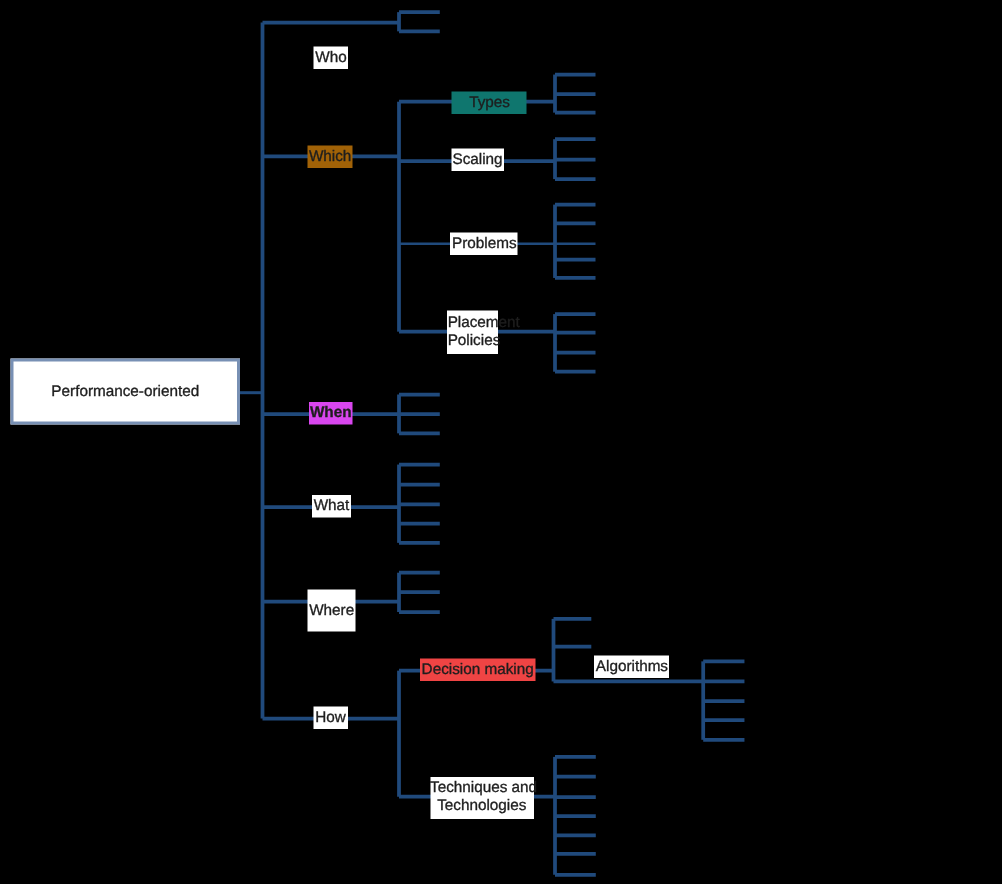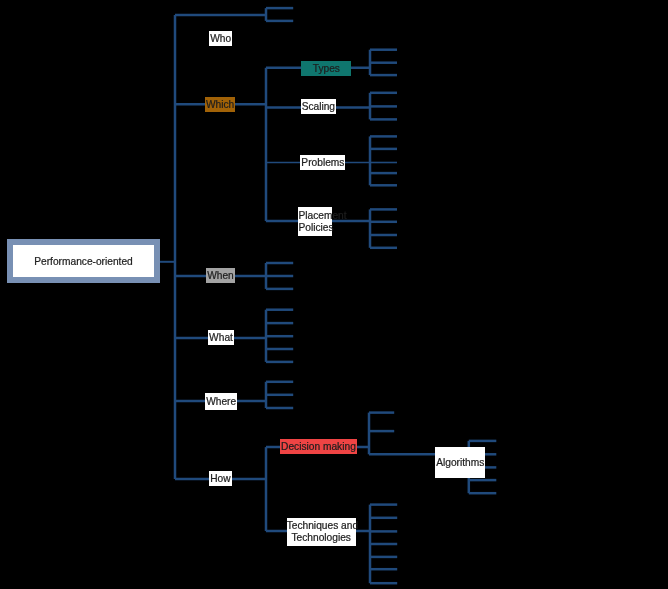--- a/index.html
+++ b/index.html
@@ -11,21 +11,21 @@
   #wires { position:absolute; left:0; top:0; width:668px; height:589px; }
   .wire { stroke:#204a7c; fill:none; }
   #nodes { position:absolute; left:0; top:0; width:668px; height:589px;
            will-change:transform; transform:translateZ(0); }
   .node { position:absolute; background:#ffffff; color:#1e1e1e;
           font-size:10.2px; line-height:12.8px; text-align:center;
           white-space:pre; display:flex; flex-direction:column;
           align-items:center; justify-content:center; box-sizing:border-box; }
   .node span { display:block; width:100%; position:relative; top:0.9px;
                -webkit-text-stroke:0.22px #1e1e1e; }
-  #root-node { position:absolute; background:#ffffff; border:6px solid #22c55e;
+  #root-node { position:absolute; background:#ffffff; border:2px solid #22c55e;
                box-sizing:border-box; color:#1e1e1e; font-size:10.2px;
                line-height:13px; padding-top:1.2px; text-align:center;
                display:flex; flex-direction:column;
                align-items:center; justify-content:center; white-space:pre;
                -webkit-text-stroke:0.22px #1e1e1e; }
 </style>
 </head>
 <body>
 
 <div id="stage" style="background: rgb(0, 0, 0);">
@@ -108,27 +108,27 @@
     <div id="root-node" style="left: 7px; top: 238.5px; width: 153px; height: 44.5px; background: rgb(255, 255, 255); color: rgb(30, 30, 30); border-color: rgb(120, 144, 180);">
       <span>Performance-oriented</span>
     </div>
 
     <div class="node" style="left: 209.12px; top: 6.9px; width: 23.15px; height: 15px; background: rgb(255, 255, 255); color: rgb(30, 30, 30); margin-top: 24px;">
       <span>Who</span>
     </div>
     <div class="node" style="left: 204.84px; top: 96.9px; width: 30.51px; height: 15px; background: #a16207; color: rgb(30, 30, 30);">
       <span>Which</span>
     </div>
-    <div class="node" style="left: 206.09px; top: 267.9px; width: 28.82px; height: 15px; background: #a3a3a3; color: rgb(30, 30, 30);">
+    <div class="node" style="left: 206.09px; top: 267.9px; width: 28.82px; height: 15px; background: #d946ef; color: rgb(30, 30, 30); font-weight: bold;">
       <span>When</span>
     </div>
     <div class="node" style="left: 208.01px; top: 330.4px; width: 25.98px; height: 15px; background: rgb(255, 255, 255); color: rgb(30, 30, 30); align-items: flex-end;">
       <span>What</span>
     </div>
-    <div class="node" style="left: 205.04px; top: 393.2px; width: 32.22px; height: 17px; background: rgb(255, 255, 255); color: rgb(30, 30, 30);">
+    <div class="node" style="left: 205.04px; top: 393.2px; width: 32.22px; height: 28px; background: rgb(255, 255, 255); color: rgb(30, 30, 30);">
       <span>Where</span>
     </div>
     <div class="node" style="left: 209.06px; top: 471.3px; width: 22.59px; height: 15px; background: rgb(255, 255, 255); color: rgb(30, 30, 30);">
       <span>How</span>
     </div>
     <div class="node" style="left: 301.36px; top: 60.7px; width: 50px; height: 15px; background: #0f766e; color: rgb(30, 30, 30);">
       <span>Types</span>
     </div>
     <div class="node" style="left: 300.54px; top: 98.8px; width: 35.62px; height: 15px; background: rgb(255, 255, 255); color: rgb(30, 30, 30);">
       <span>Scaling</span>
@@ -140,17 +140,17 @@
       <span>Placement</span>
       <span>Policies</span>
     </div>
     <div class="node" style="left: 280.2px; top: 438.6px; width: 76.5px; height: 15.6px; background: #ef4444; color: rgb(30, 30, 30);">
       <span>Decision making</span>
     </div>
     <div class="node" style="left: 286.7px; top: 517.5px; width: 69px; height: 28px; background: rgb(255, 255, 255); color: rgb(30, 30, 30);">
       <span>Techniques and</span>
       <span>Technologies</span>
     </div>
-    <div class="node" style="left: 396.14px; top: 447px; width: 50.32px; height: 31px; background: rgb(255, 255, 255); color: rgb(30, 30, 30); margin-left: 39px;">
+    <div class="node" style="left: 396.14px; top: 437px; width: 50.32px; height: 15px; background: rgb(255, 255, 255); color: rgb(30, 30, 30);">
       <span>Algorithms</span>
     </div>
   </div>
 </div>
 
 </body></html>

